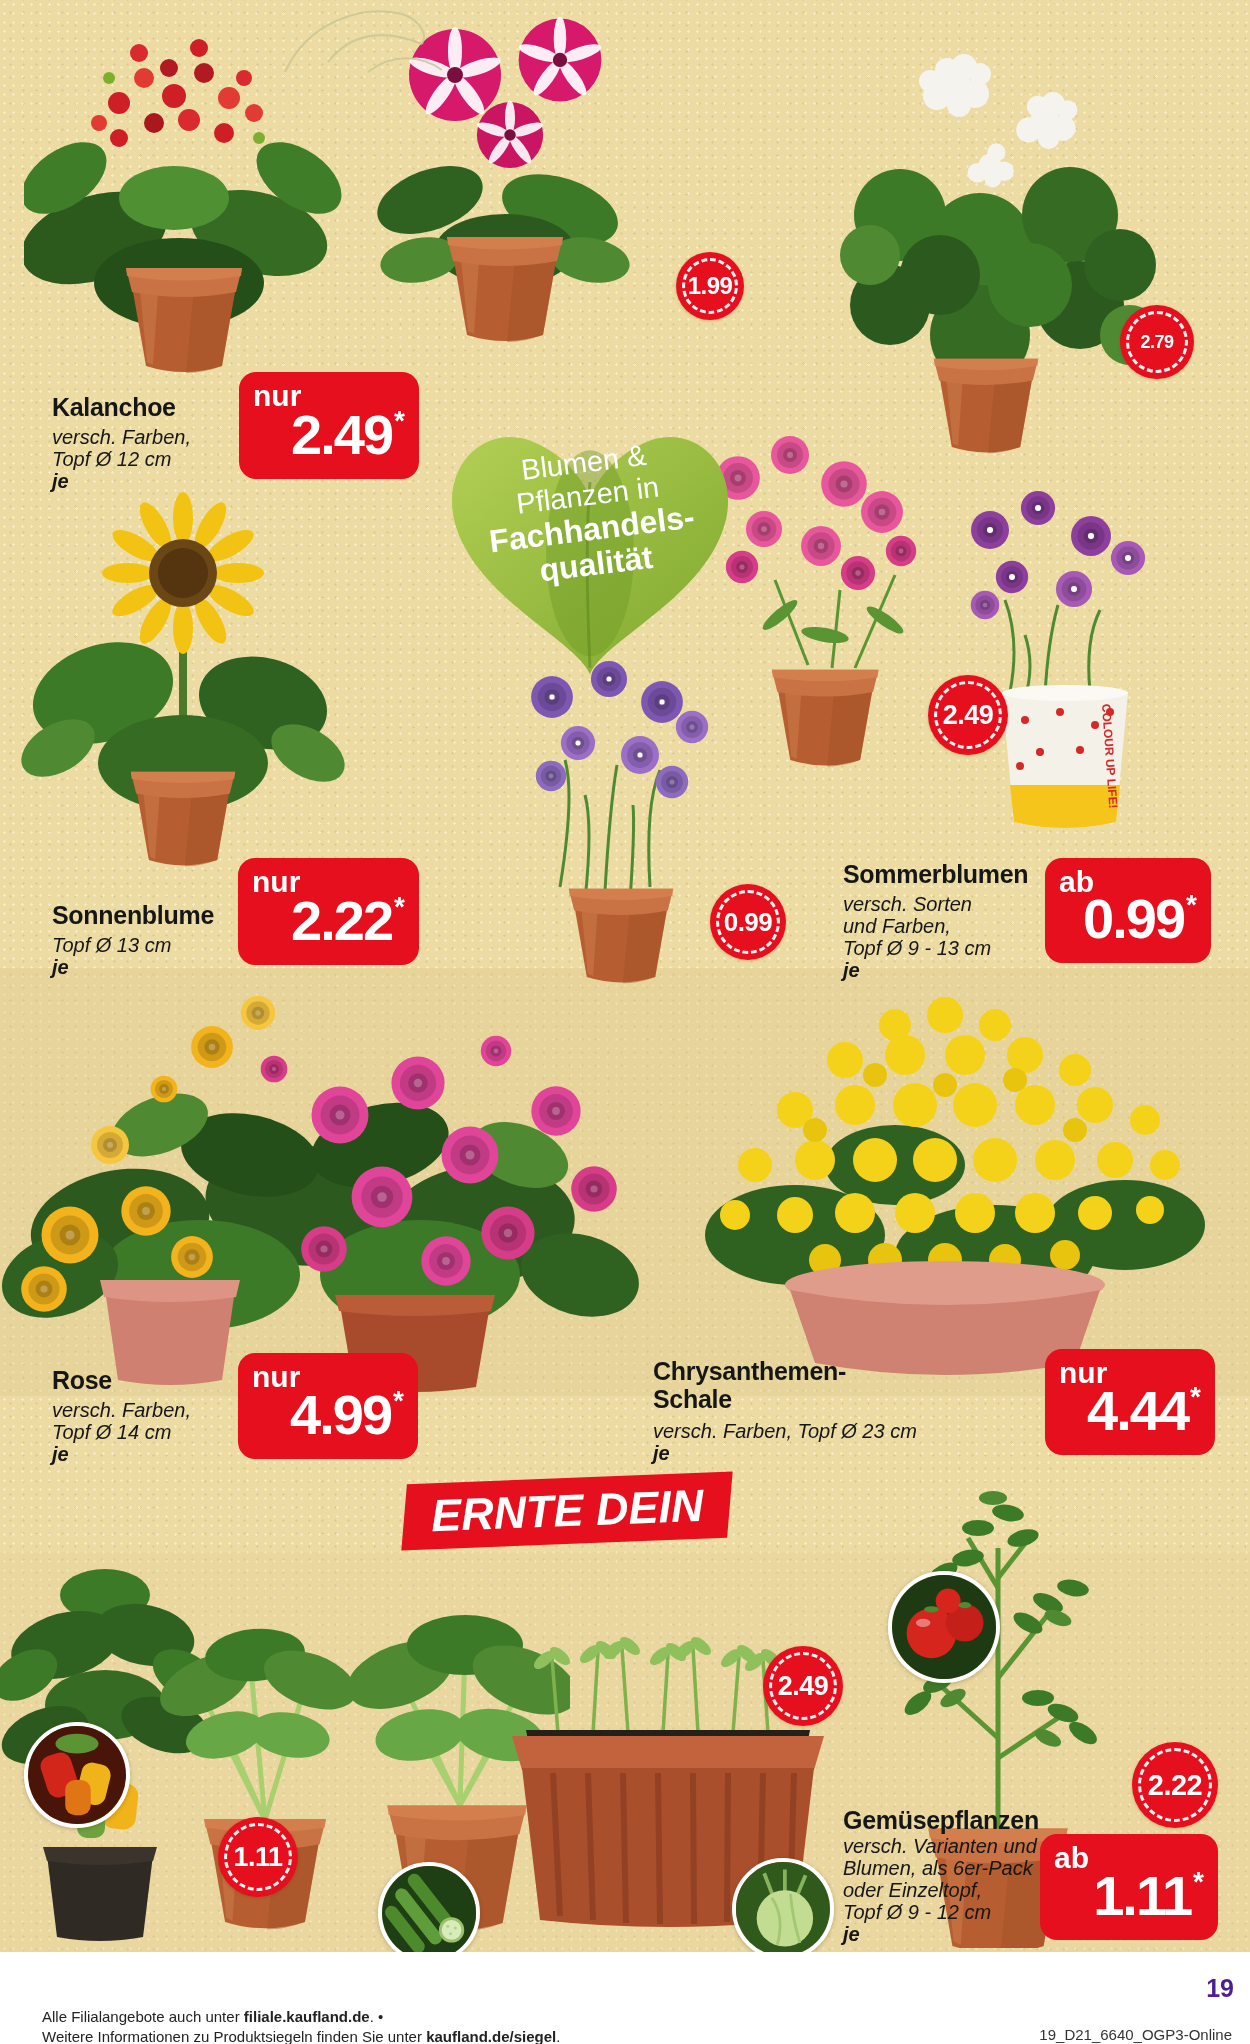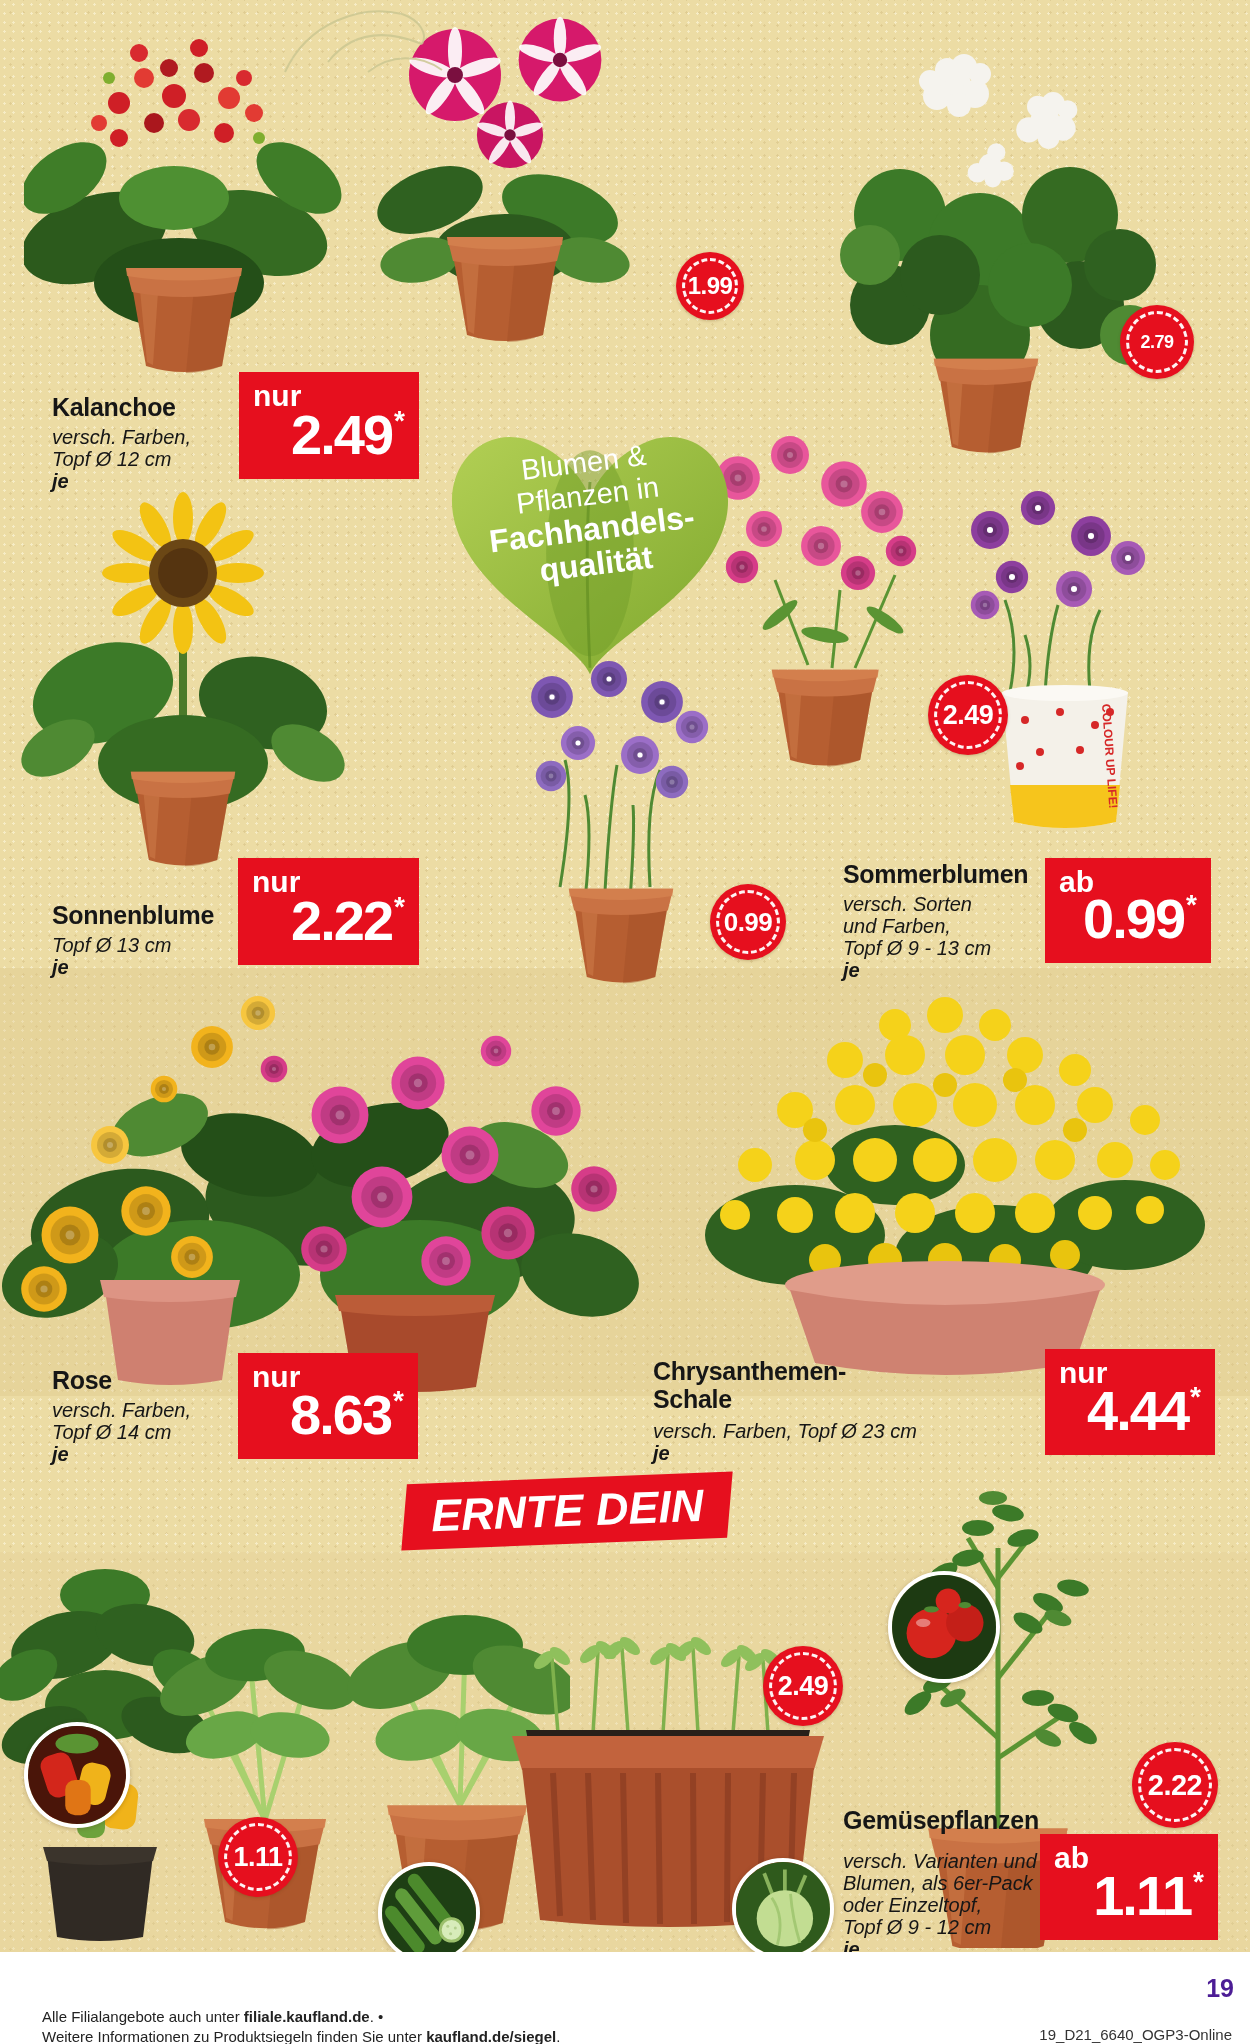--- a/index.html
+++ b/index.html
@@ -26,21 +26,21 @@
     display:flex;align-items:center;justify-content:center;
     color:#fff;font-weight:bold;z-index:30;
     box-shadow:0 1px 3px rgba(90,60,10,.25);
   }
   .badge::before{content:"";position:absolute;inset:6px;border:3px dashed rgba(255,255,255,.95);border-radius:50%;}
   .badge span{position:relative;letter-spacing:-.5px;}
 
   
   .pricebox{
     position:absolute;background:#e60f1e;color:#fff;z-index:30;
-    box-sizing:border-box;padding:8px 12px 8px 14px;
+    box-sizing:border-box;padding:8px 12px 8px 14px;border-radius:17px;
   }
   .pb-prefix{font-size:30px;font-weight:bold;line-height:32px;}
   .pb-price{position:absolute;right:14px;bottom:6px;font-size:56px;font-weight:bold;line-height:56px;letter-spacing:-2px;white-space:nowrap;}
   .pb-star{display:inline-block;position:relative;top:-24px;font-size:28px;letter-spacing:0;margin-left:2px;}
 
   
   .offer{position:absolute;color:#161616;z-index:25;}
   .offer .t{font-size:25px;font-weight:bold;line-height:28px;margin-bottom:5px;letter-spacing:-.3px;}
   .offer .t2{margin-bottom:7px;}
   .offer .ln{font-size:20px;line-height:22px;font-style:italic;}
@@ -674,36 +674,36 @@
   </div>
 
   <div class="offer" style="left:52px;top:1366px">
     <div class="t">Rose</div>
     <div class="ln">versch. Farben,</div>
     <div class="ln">Topf Ø 14 cm</div>
     <div class="ln je">je</div>
   </div>
   <div class="pricebox" style="left:238px;top:1353px;width:180px;height:106px">
     <div class="pb-prefix">nur</div>
-    <div class="pb-price"><span>8.63</span><span class="pb-star">*</span></div>
+    <div class="pb-price"><span>4.99</span><span class="pb-star">*</span></div>
   </div>
 
   <div class="offer" style="left:653px;top:1357px">
     <div class="t" style="margin-bottom:0">Chrysanthemen-</div>
     <div class="t t2">Schale</div>
     <div class="ln">versch. Farben, Topf Ø 23 cm</div>
     <div class="ln je">je</div>
   </div>
   <div class="pricebox" style="left:1045px;top:1349px;width:170px;height:106px">
     <div class="pb-prefix">nur</div>
     <div class="pb-price"><span>4.44</span><span class="pb-star">*</span></div>
   </div>
 
   <div class="offer" style="left:843px;top:1806px">
-    <div class="t" style="margin-bottom:16px">Gemüsepflanzen</div>
+    <div class="t" style="margin-bottom:1px">Gemüsepflanzen</div>
     <div class="ln">versch. Varianten und</div>
     <div class="ln">Blumen, als 6er-Pack</div>
     <div class="ln">oder Einzeltopf,</div>
     <div class="ln">Topf Ø 9 - 12 cm</div>
     <div class="ln je">je</div>
   </div>
   <div class="pricebox" style="left:1040px;top:1834px;width:178px;height:106px">
     <div class="pb-prefix">ab</div>
     <div class="pb-price"><span>1.11</span><span class="pb-star">*</span></div>
   </div>

